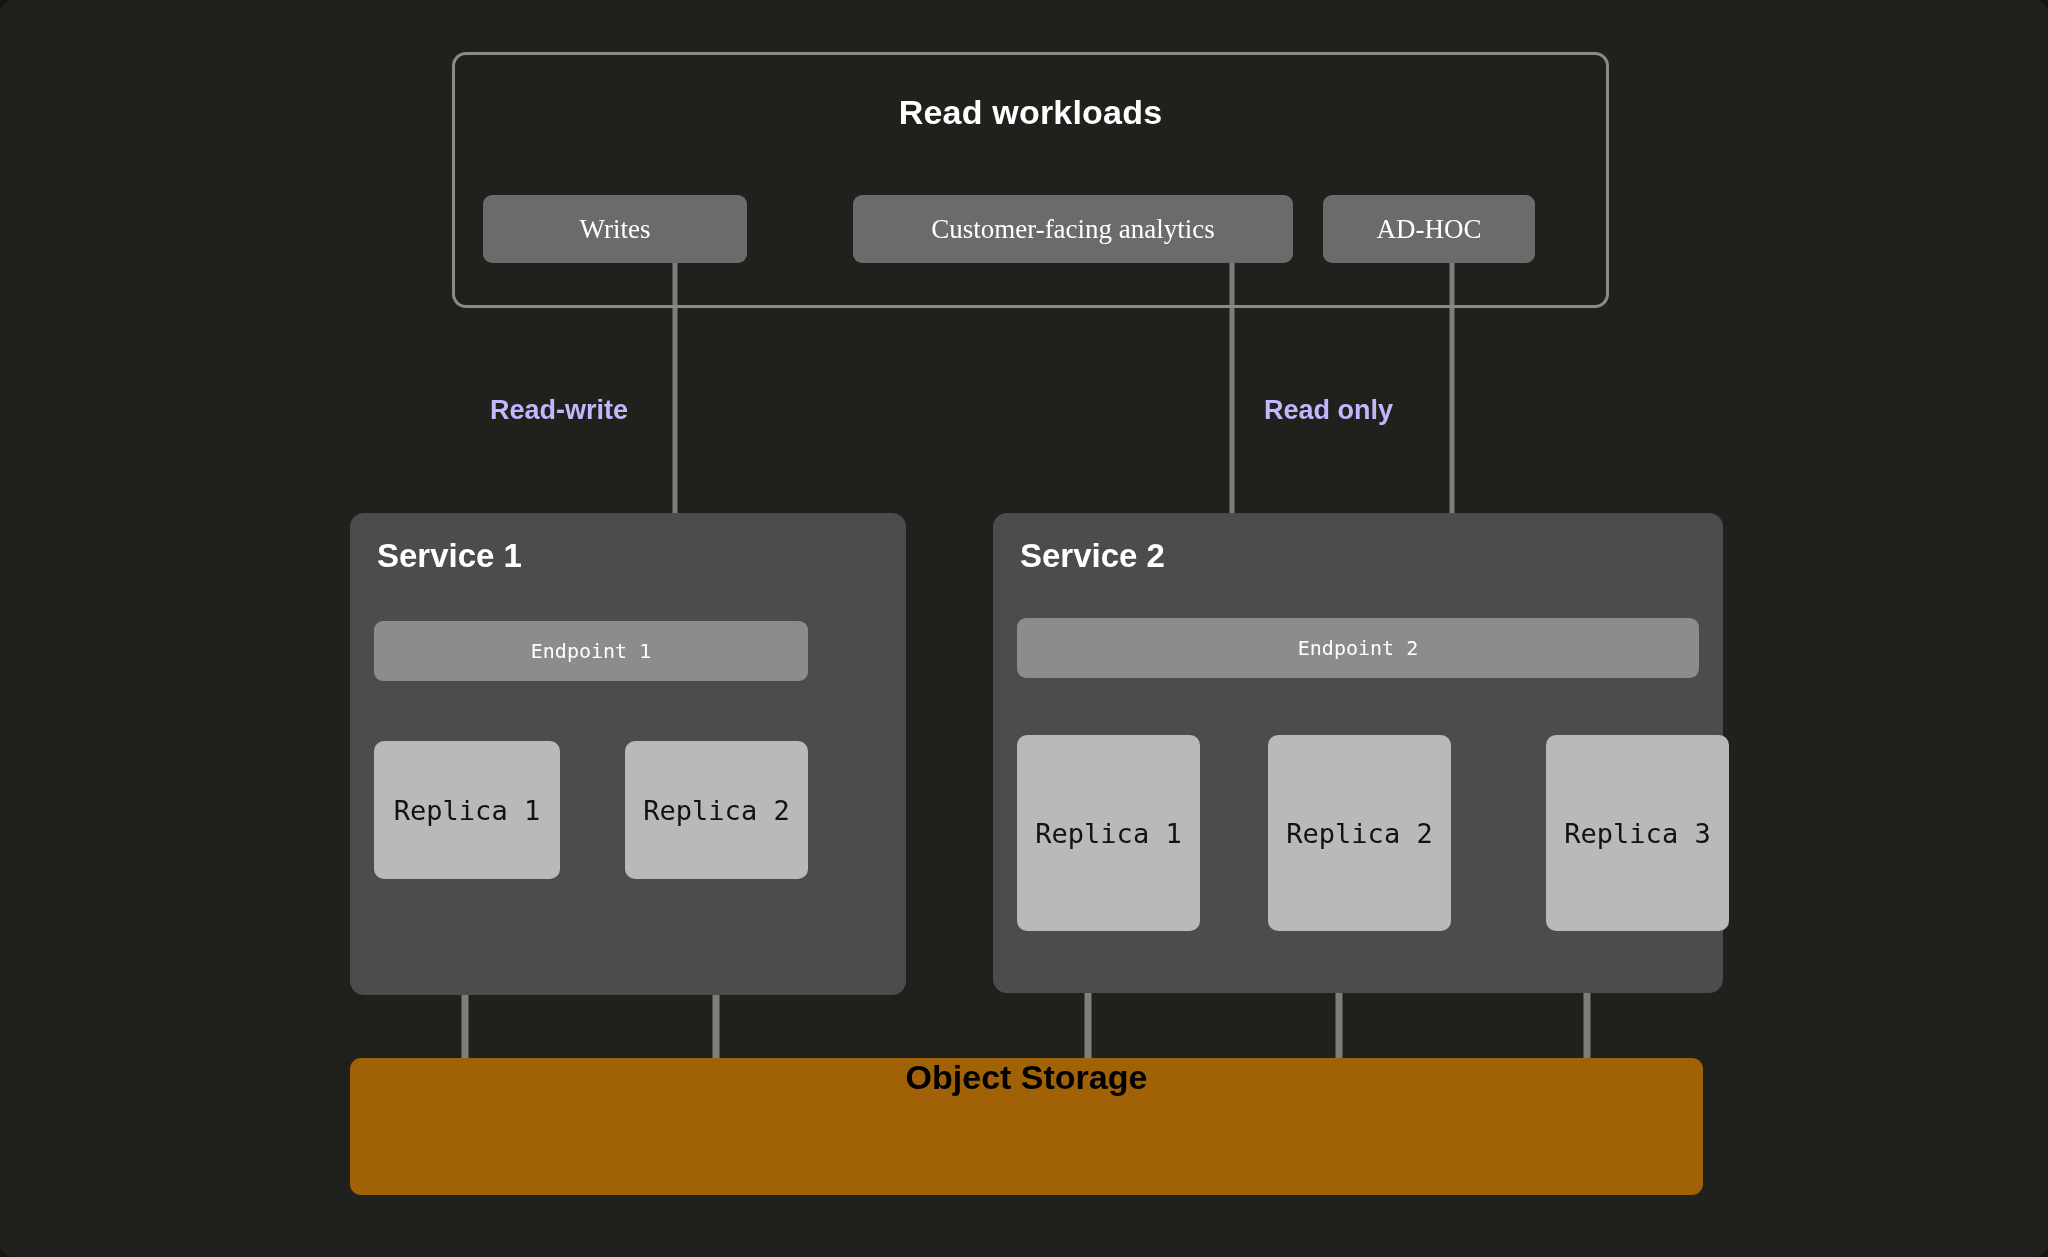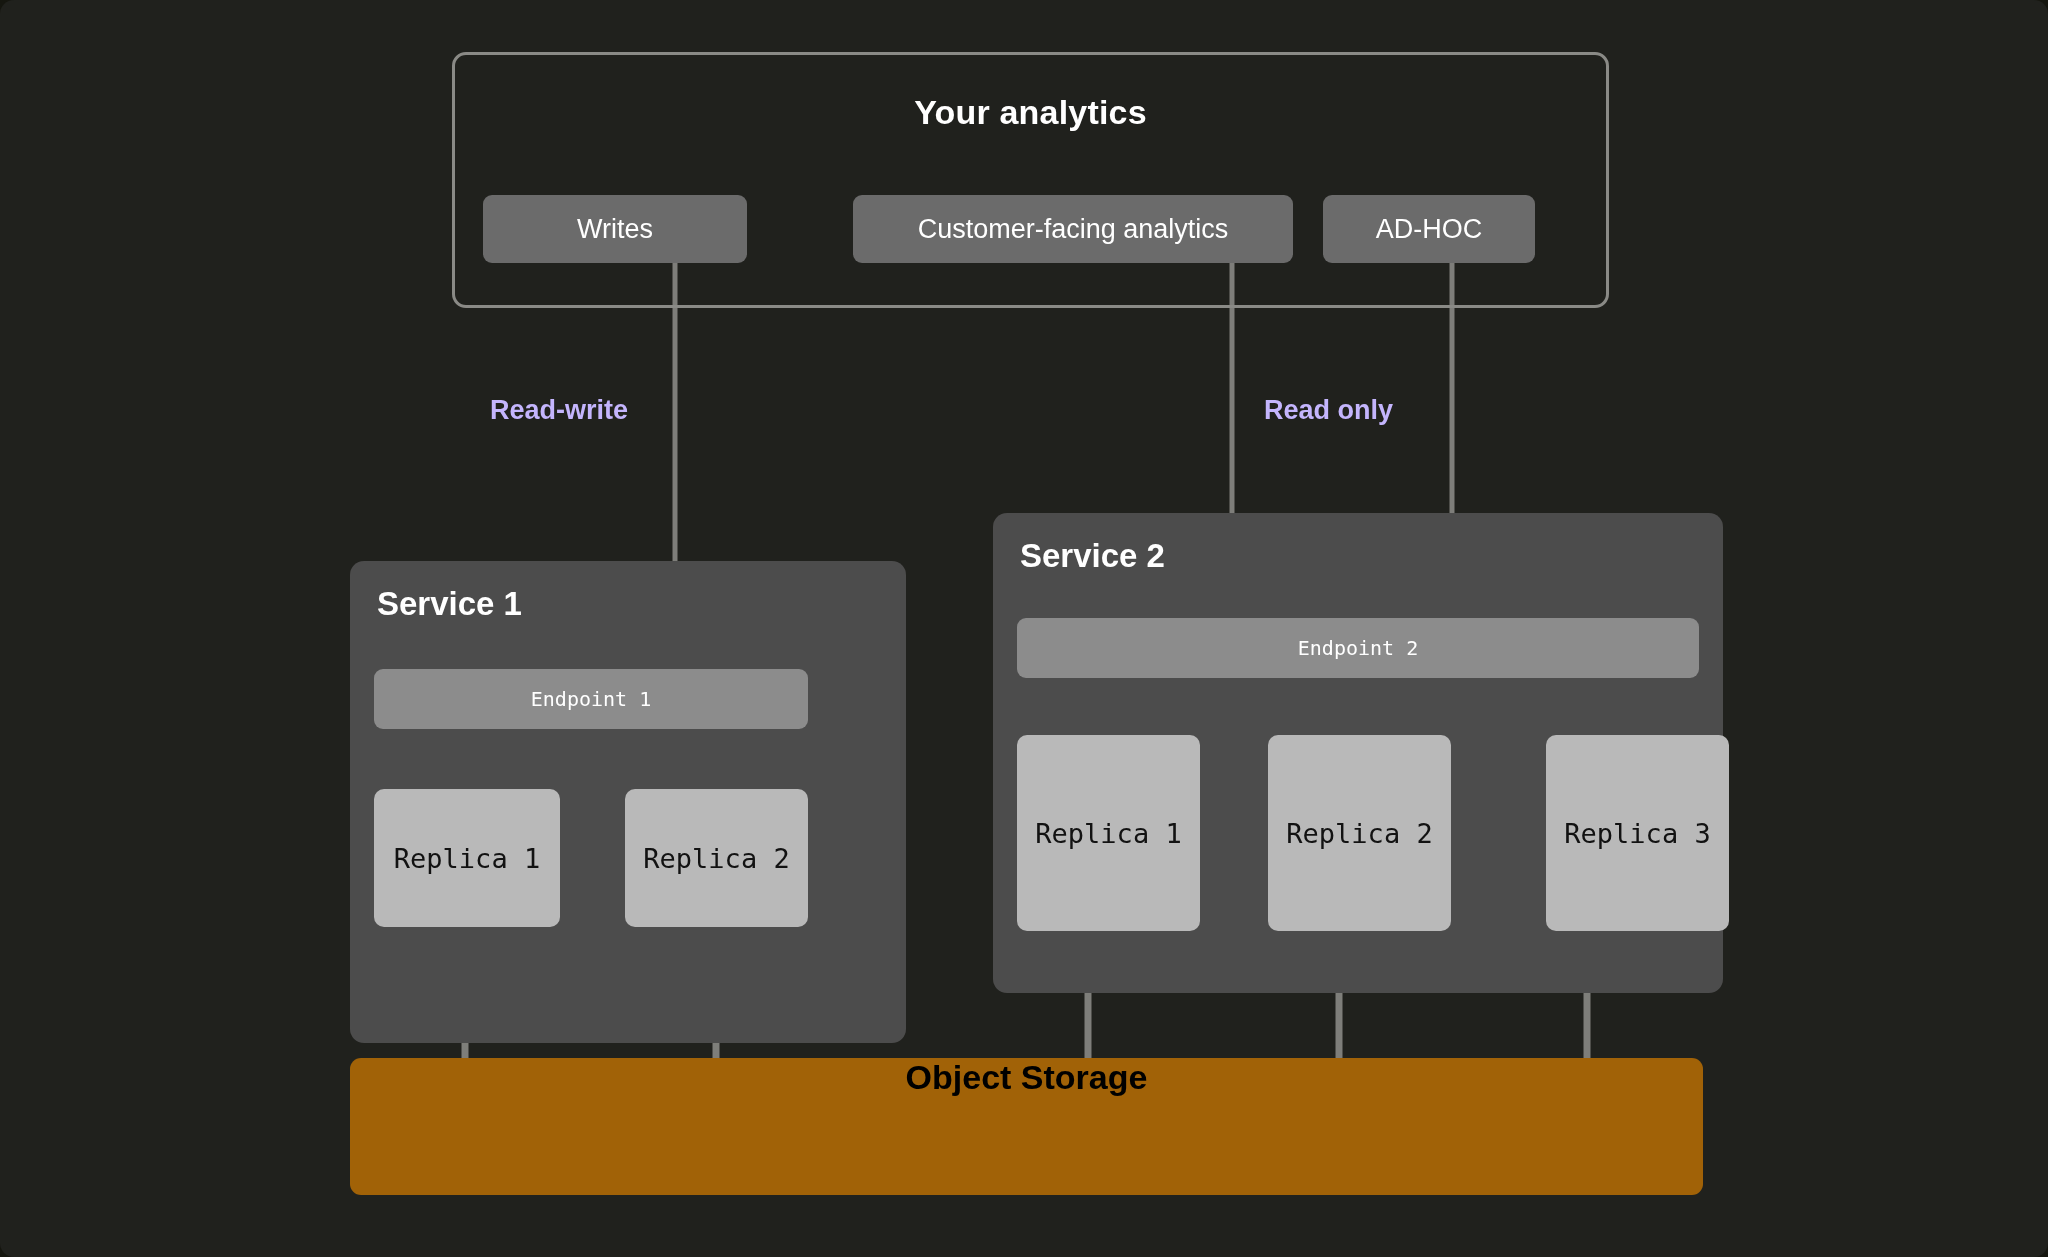--- a/index.html
+++ b/index.html
@@ -53,21 +53,21 @@
     font-size: 34px;
     font-weight: bold;
     letter-spacing: 0.2px;
   }
   .workload-chip {
     position: absolute;
     height: 68px;
     background: #6b6b6b;
     border-radius: 9px;
     color: #ffffff;
-    font-family: Liberation Sans, sans-serif;
+    font-family: Liberation Serif, serif;
     font-size: 27px;
     display: flex;
     align-items: center;
     justify-content: center;
     box-sizing: border-box;
     white-space: nowrap;
   }
   #chip-writes            { left: 28px;  top: 140px; width: 264px; }
   #chip-customer-facing   { left: 398px; top: 140px; width: 440px; }
   #chip-adhoc             { left: 868px; top: 140px; width: 212px; }
@@ -83,21 +83,21 @@
   #label-read-write { left: 490px;  top: 395px; }
   #label-read-only  { left: 1264px; top: 395px; }
 
   
   .service-panel {
     position: absolute;
     background: #4c4c4c;
     border-radius: 14px;
     box-sizing: border-box;
   }
-  #service-1 { left: 350px;  top: 513px; width: 556px;  height: 482px; margin-top: 48px; }
+  #service-1 { left: 350px;  top: 513px; width: 556px;  height: 482px; }
   #service-2 { left: 973px;  top: 513px; width: 730px;  height: 480px; margin-left: 20px; }
 
   .service-title {
     position: absolute;
     left: 27px;
     top: 24px;
     color: #ffffff;
     font-size: 33px;
     font-weight: bold;
     white-space: nowrap;
@@ -179,21 +179,21 @@
 
     <line x1="465" y1="681" x2="465" y2="1058" stroke="#7e7e7a" stroke-width="7"></line>
     <line x1="716" y1="681" x2="716" y2="1058" stroke="#7e7e7a" stroke-width="7"></line>
 
     <line x1="1088" y1="678" x2="1088" y2="1058" stroke="#7e7e7a" stroke-width="7"></line>
     <line x1="1339" y1="678" x2="1339" y2="1058" stroke="#7e7e7a" stroke-width="7"></line>
     <line x1="1587" y1="678" x2="1587" y2="1058" stroke="#7e7e7a" stroke-width="7"></line>
   </svg>
 
   <div id="workloads-panel">
-    <div id="workloads-title">Your analytics</div>
+    <div id="workloads-title">Read workloads</div>
 
     <div class="workload-chip" id="chip-writes">Writes</div>
 
     <div class="workload-chip" id="chip-customer-facing">Customer-facing analytics</div>
 
     <div class="workload-chip" id="chip-adhoc">AD-HOC</div>
   </div>
 
   <div class="edge-label" id="label-read-write">Read-write</div>
 

